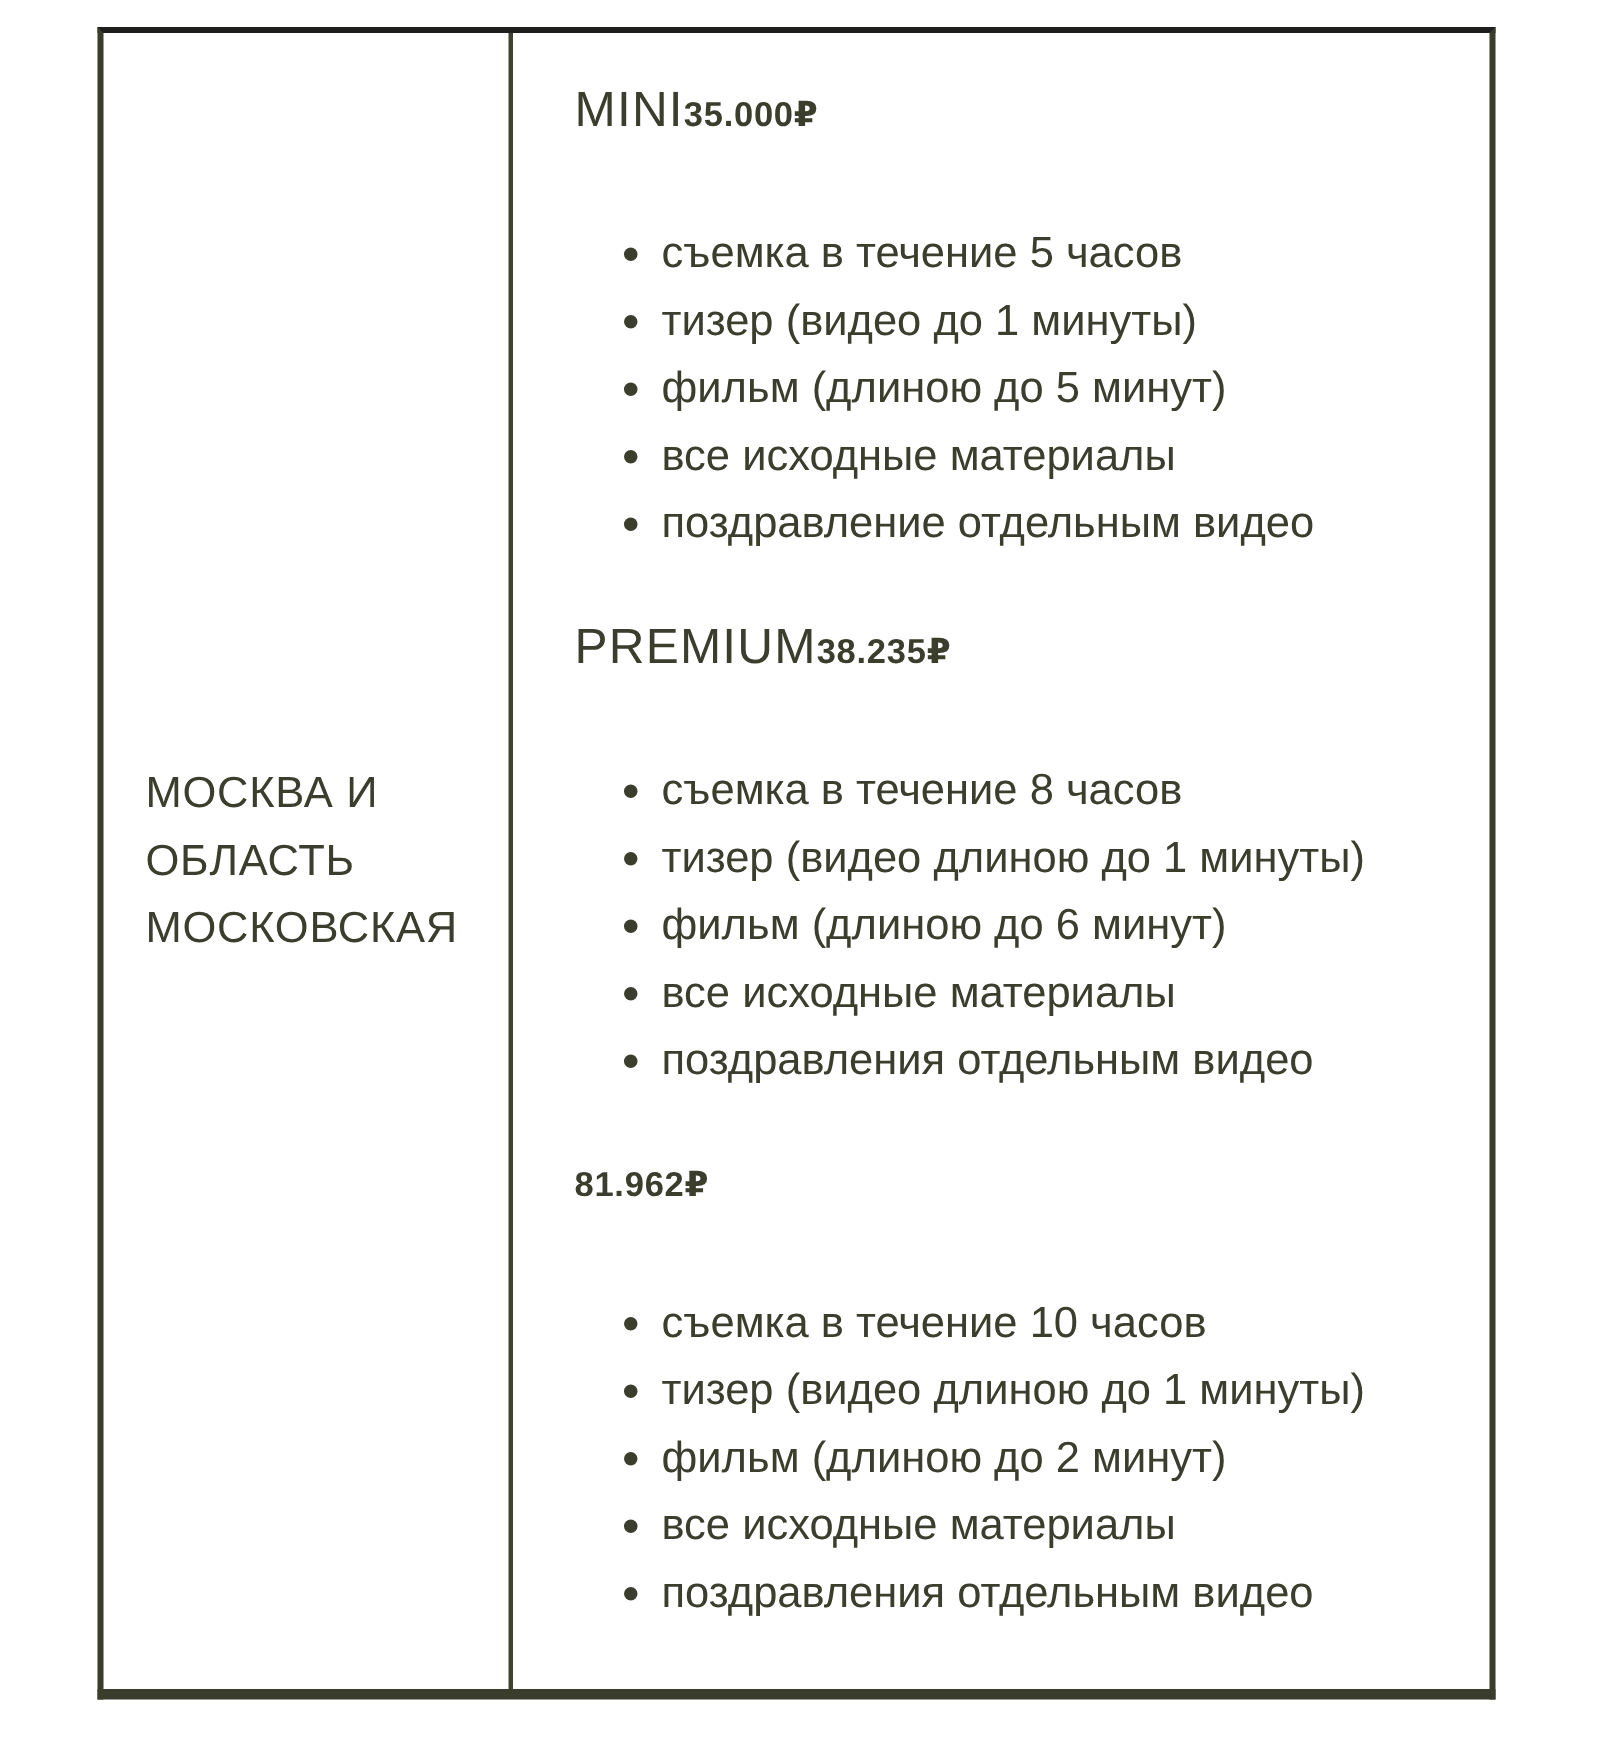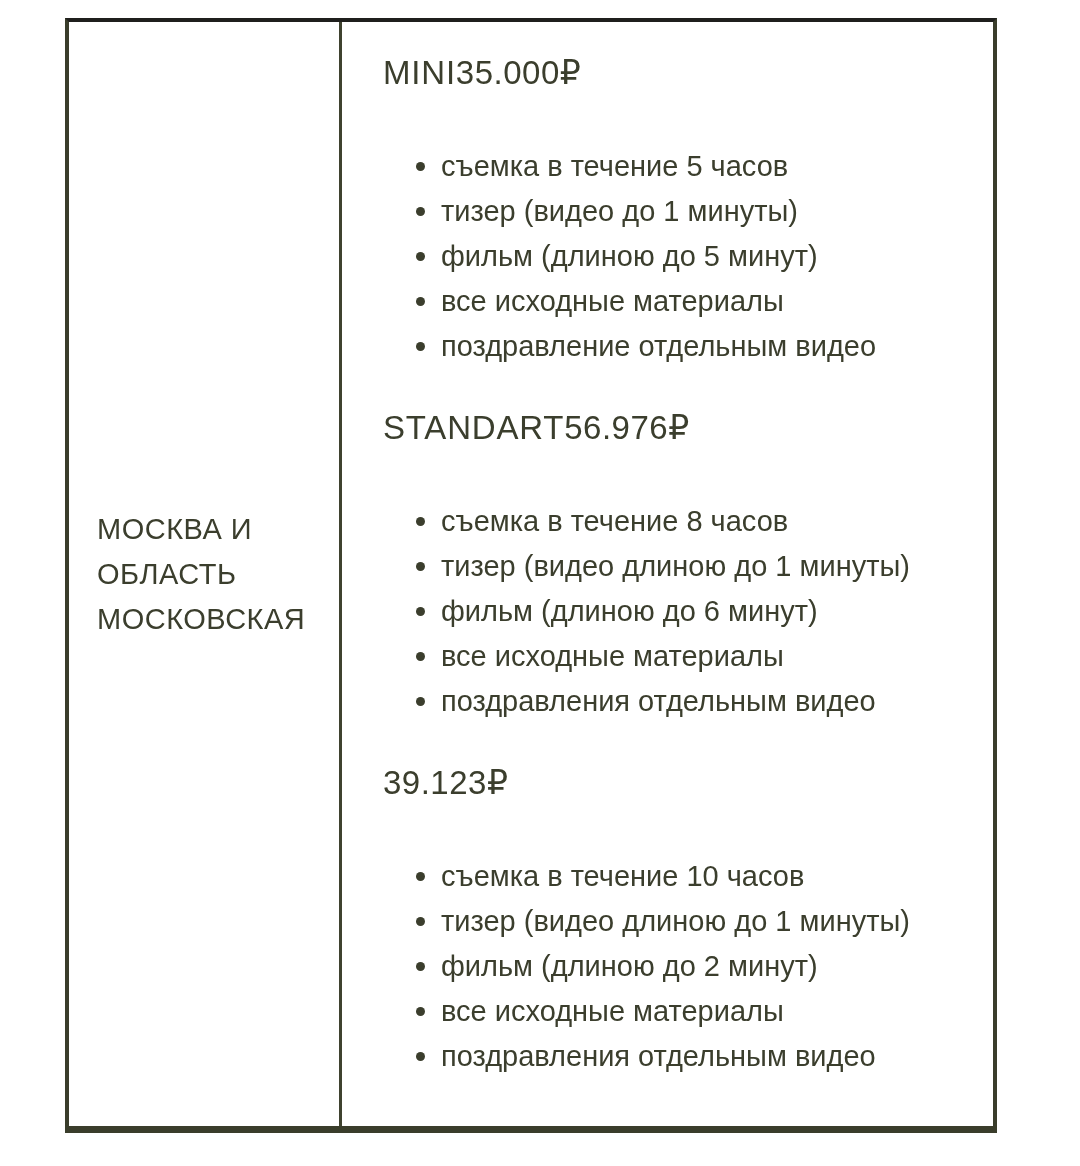--- a/index.html
+++ b/index.html
@@ -55,23 +55,24 @@
     align-items: baseline;
     padding-right: 112px;
     margin: 0 0 52px 0;
   }
   .tier-name {
     font-size: 33px;
     line-height: 38px;
     letter-spacing: 0.8px;
   }
   .tier-price {
-    font-size: 33px;
+    font-size: 23px;
     line-height: 38px;
     letter-spacing: 0.5px;
+    font-weight: bold;
   }
   .tier-list {
     list-style: none;
     margin: 0 0 40px 0;
     padding: 0 0 0 58px;
   }
   .tier-list li {
     position: relative;
     font-size: 29px;
     line-height: 45px;
@@ -110,35 +111,35 @@
         <li>съемка в течение 5 часов</li>
         <li>тизер (видео до 1 минуты)</li>
         <li>фильм (длиною до 5 минут)</li>
         <li>все исходные материалы</li>
         <li>поздравление отдельным видео</li>
       </ul>
     </div>
 
     <div class="tier-section">
       <div class="tier-header">
-        <span class="tier-name">STANDART</span>
-        <span class="tier-price">56.976₽</span>
+        <span class="tier-name">PREMIUM</span>
+        <span class="tier-price">38.235₽</span>
       </div>
       <ul class="tier-list">
         <li>съемка в течение 8 часов</li>
         <li>тизер (видео длиною до 1 минуты)</li>
         <li>фильм (длиною до 6 минут)</li>
         <li>все исходные материалы</li>
         <li>поздравления отдельным видео</li>
       </ul>
     </div>
 
     <div class="tier-section">
       <div class="tier-header">
-        <span class="tier-price">39.123₽</span>
+        <span class="tier-price">81.962₽</span>
       </div>
       <ul class="tier-list">
         <li>съемка в течение 10 часов</li>
         <li>тизер (видео длиною до 1 минуты)</li>
         <li>фильм (длиною до 2 минут)</li>
         <li>все исходные материалы</li>
         <li>поздравления отдельным видео</li>
       </ul>
     </div>
 

